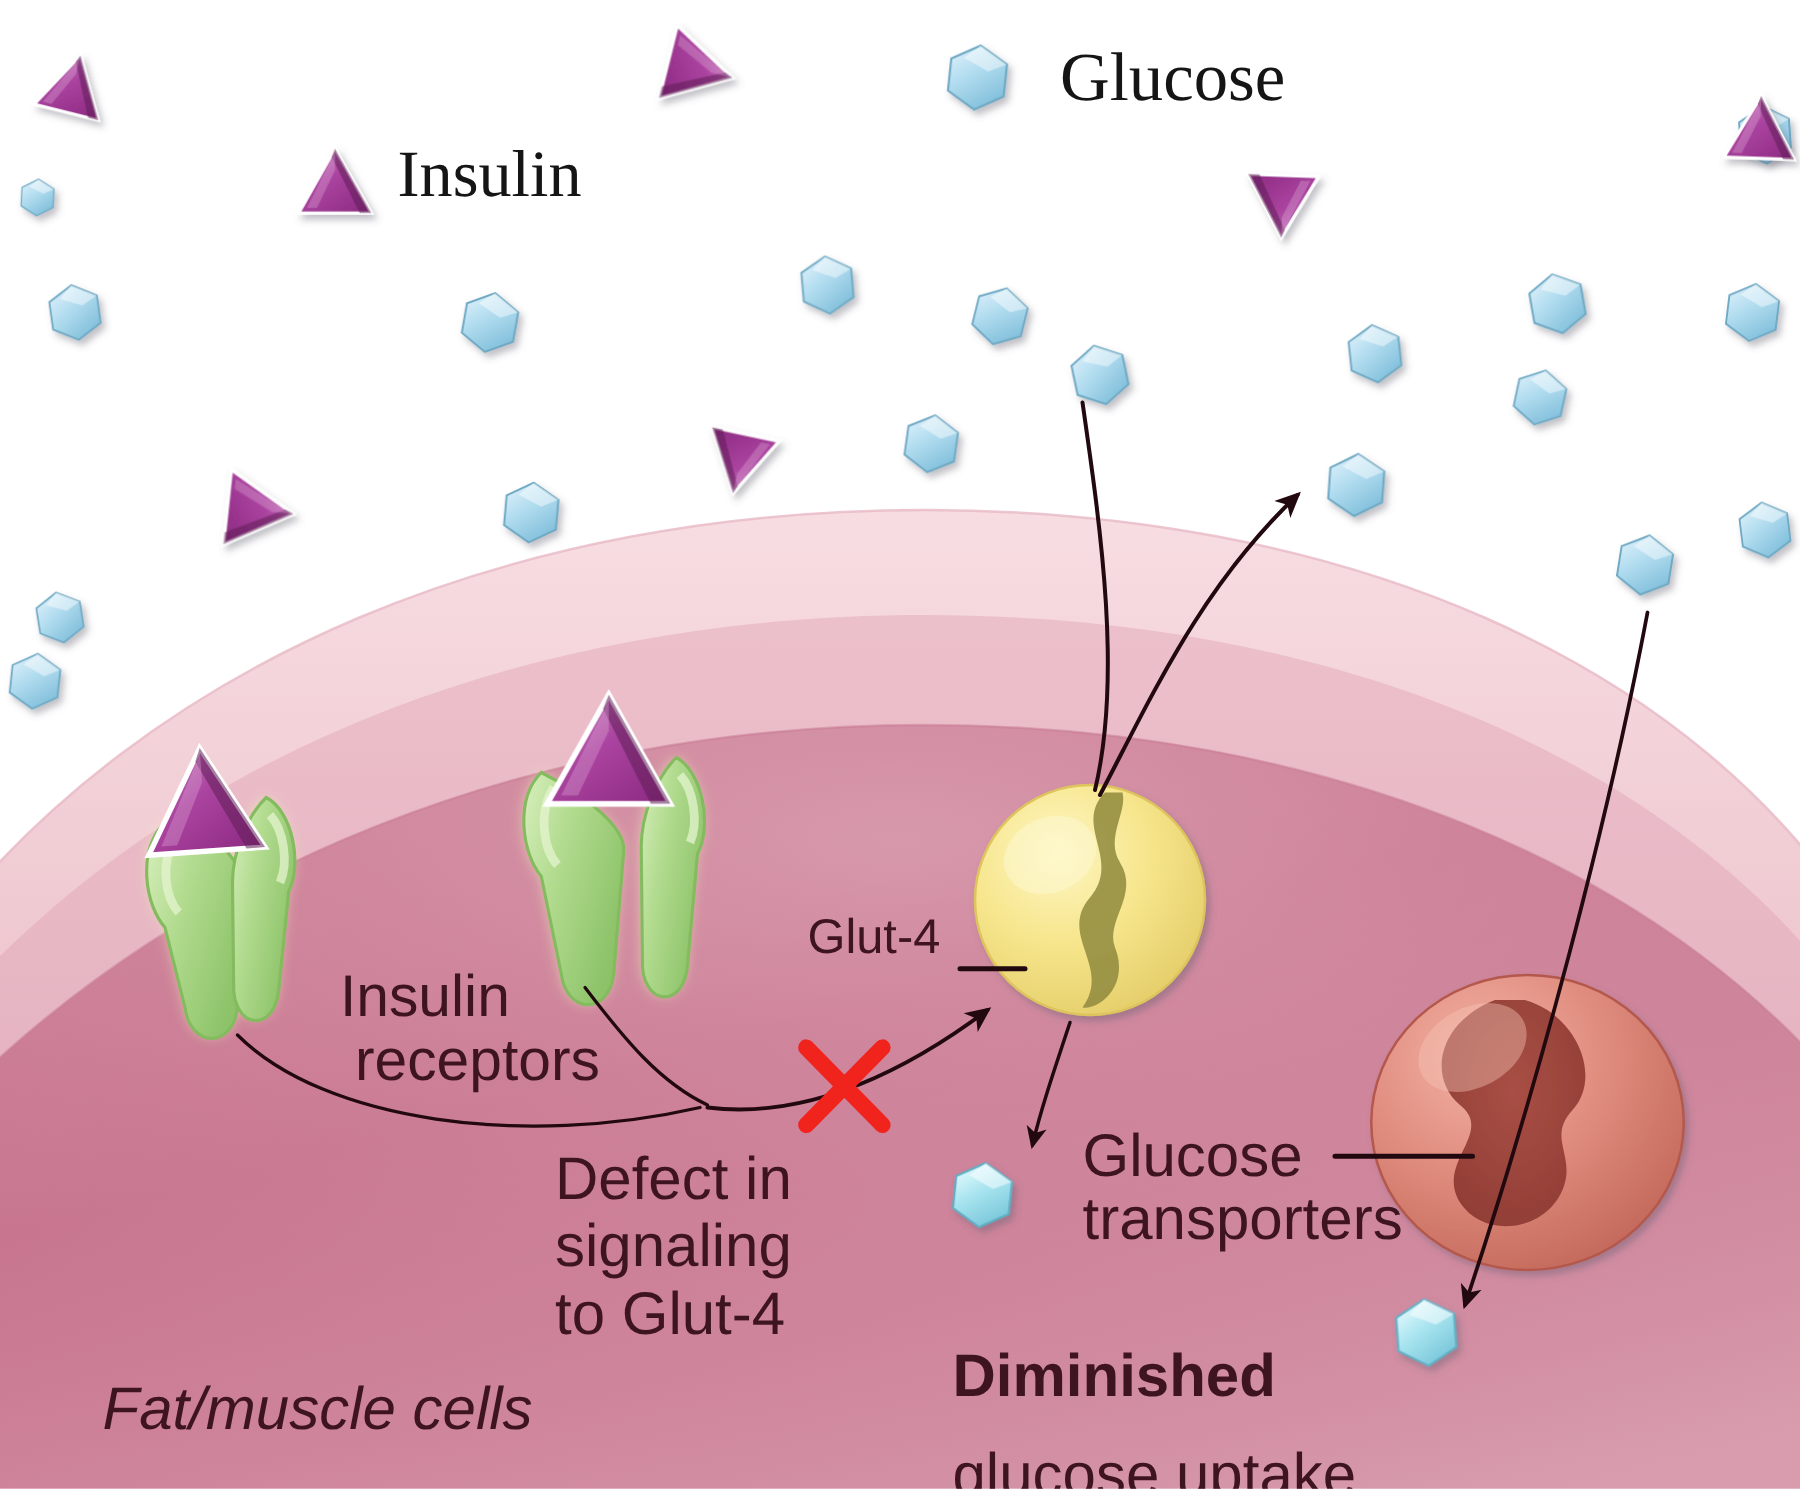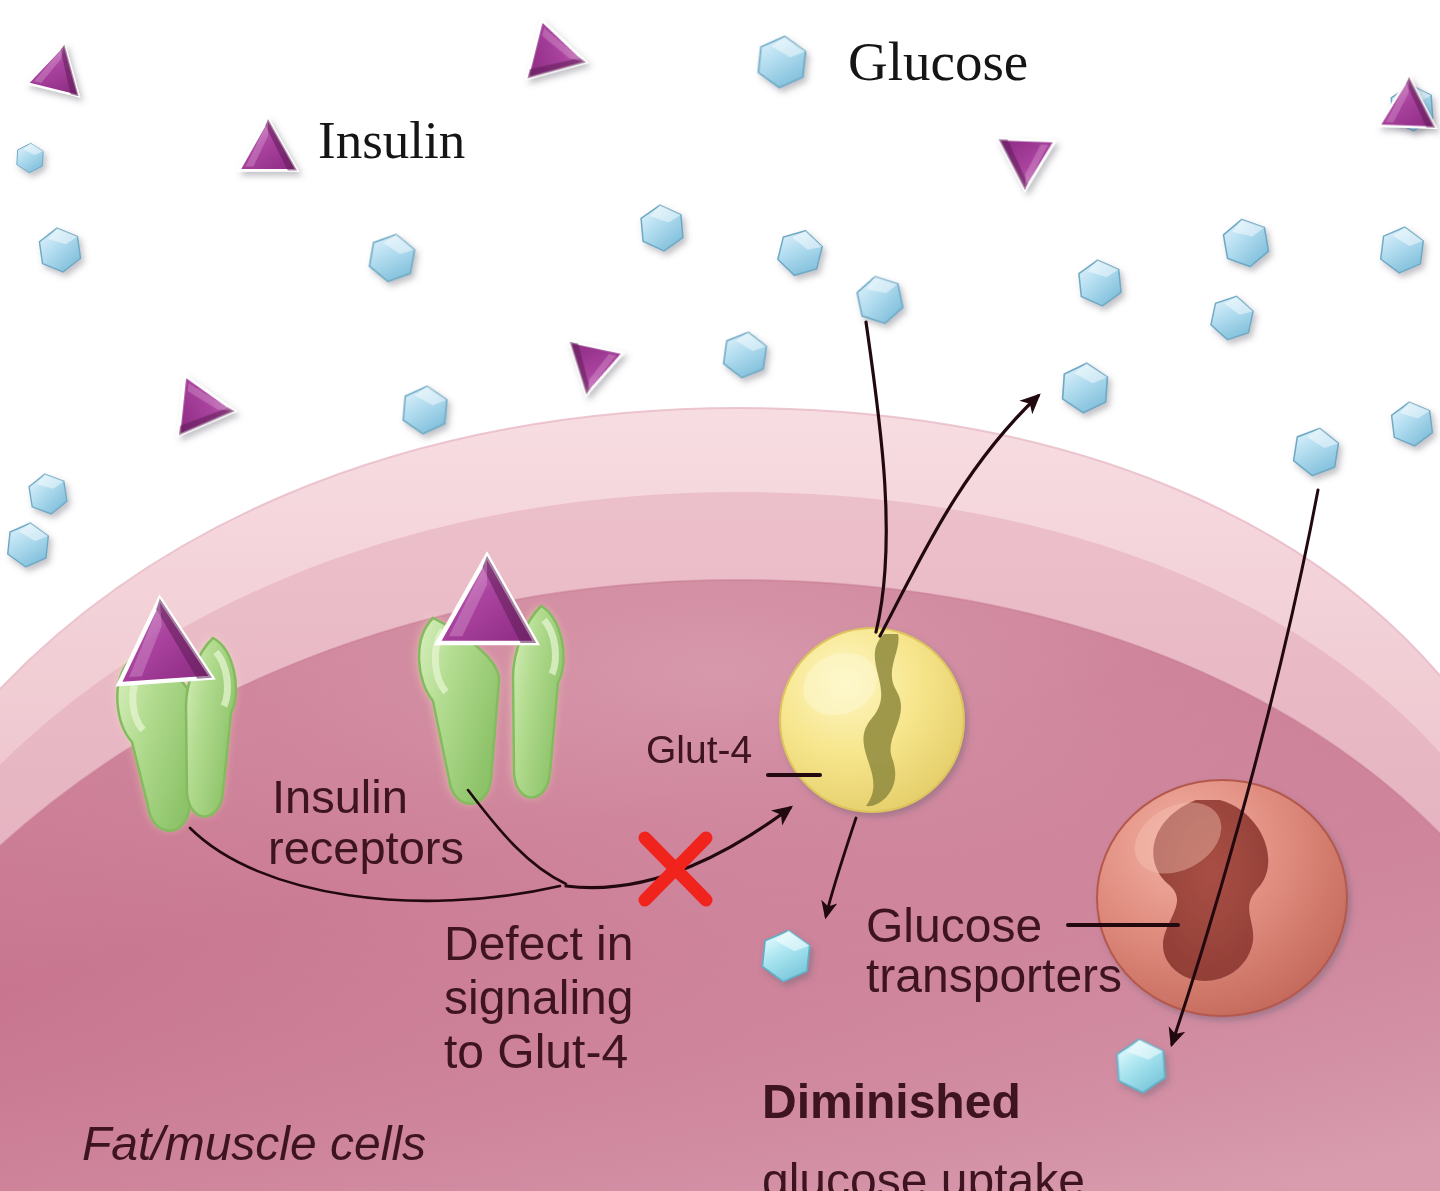--- a/index.html
+++ b/index.html
@@ -223,29 +223,29 @@
       <line x1="645" y1="838" x2="706" y2="900"></line>
       <line x1="706" y1="838" x2="645" y2="900"></line>
     </g>
   </svg>
 
   <div class="lbl lbl-extra" style="left:318px;top:113px;font-size:53px;">Insulin</div>
 
   <div class="lbl lbl-extra" style="left:848px;top:34px;font-size:55px;">Glucose</div>
 
   <div class="lbl lbl-cell" style="left:272px;top:773px;font-size:47px;">Insulin</div>
-  <div class="lbl lbl-cell" style="left:268px;top:824px;font-size:47px;">receptors</div>
+  <div class="lbl lbl-cell" style="left:284px;top:824px;font-size:47px;">receptors</div>
 
   <div class="lbl lbl-cell" style="left:602px;top:730px;font-size:39px;margin-left:44px;">Glut-4</div>
 
   <div class="lbl lbl-cell" style="left:444px;top:974px;font-size:48px;">signaling</div>
   <div class="lbl lbl-cell" style="left:444px;top:920px;font-size:48px;">Defect in</div>
   <div class="lbl lbl-cell" style="left:444px;top:1028px;font-size:48px;">to Glut-4</div>
 
   <div class="lbl lbl-cell" style="left:866px;top:902px;font-size:48px;">Glucose</div>
   <div class="lbl lbl-cell" style="left:866px;top:952px;font-size:48px;">transporters</div>
 
   <div class="lbl lbl-cell" style="left:762px;top:1078px;font-size:48px;font-weight:bold;">Diminished</div>
   <div class="lbl lbl-cell" style="left:762px;top:1130px;font-size:48px;margin-top:27px;">glucose uptake</div>
 
-  <div class="lbl lbl-cell lbl-italic" style="left:82px;top:1104px;font-size:48px;margin-top:16px;">Fat/muscle cells</div>
+  <div class="lbl lbl-cell lbl-italic" style="left:82px;top:1104px;font-size:48px;">Fat/muscle cells</div>
 
 </div>
 
 </body></html>

